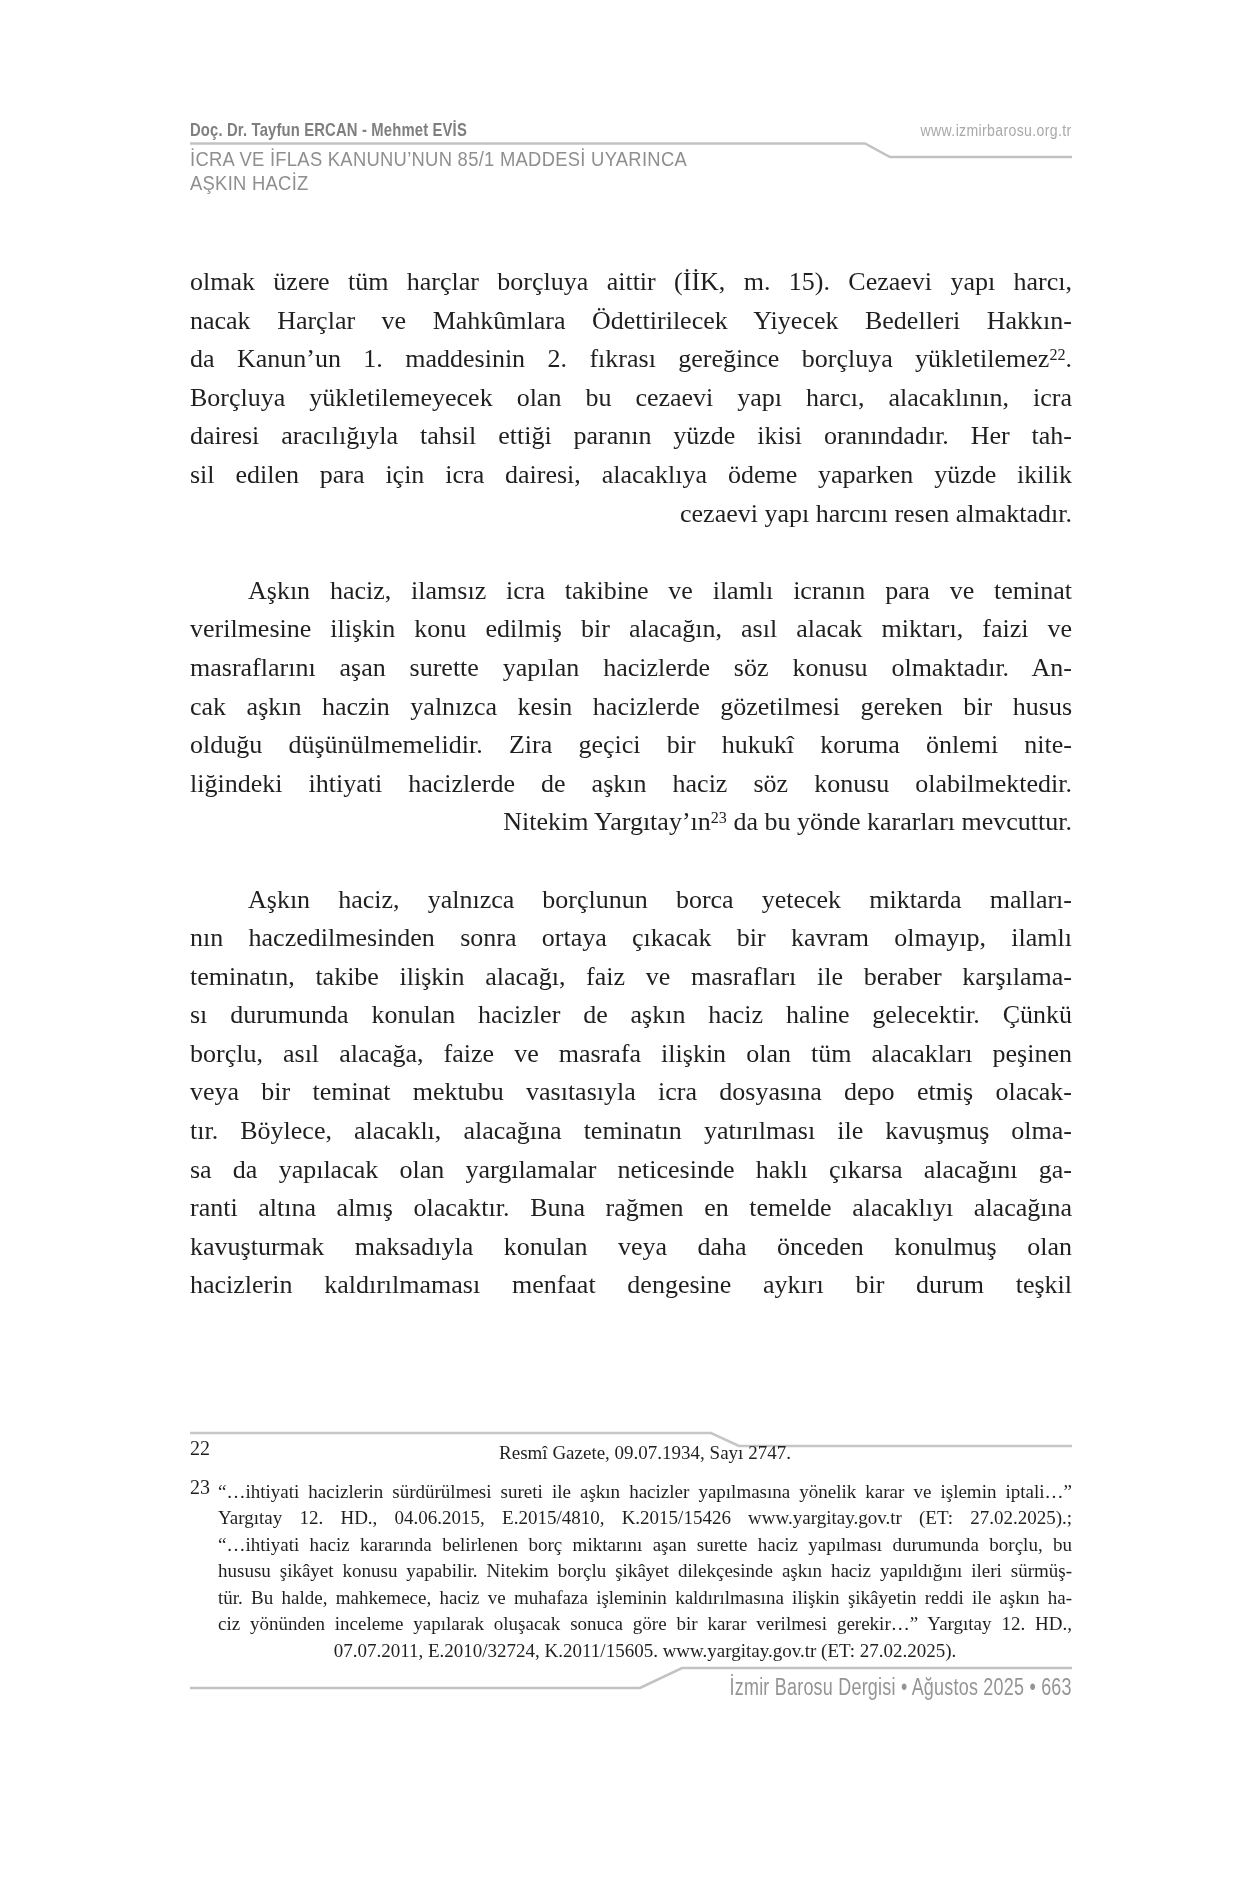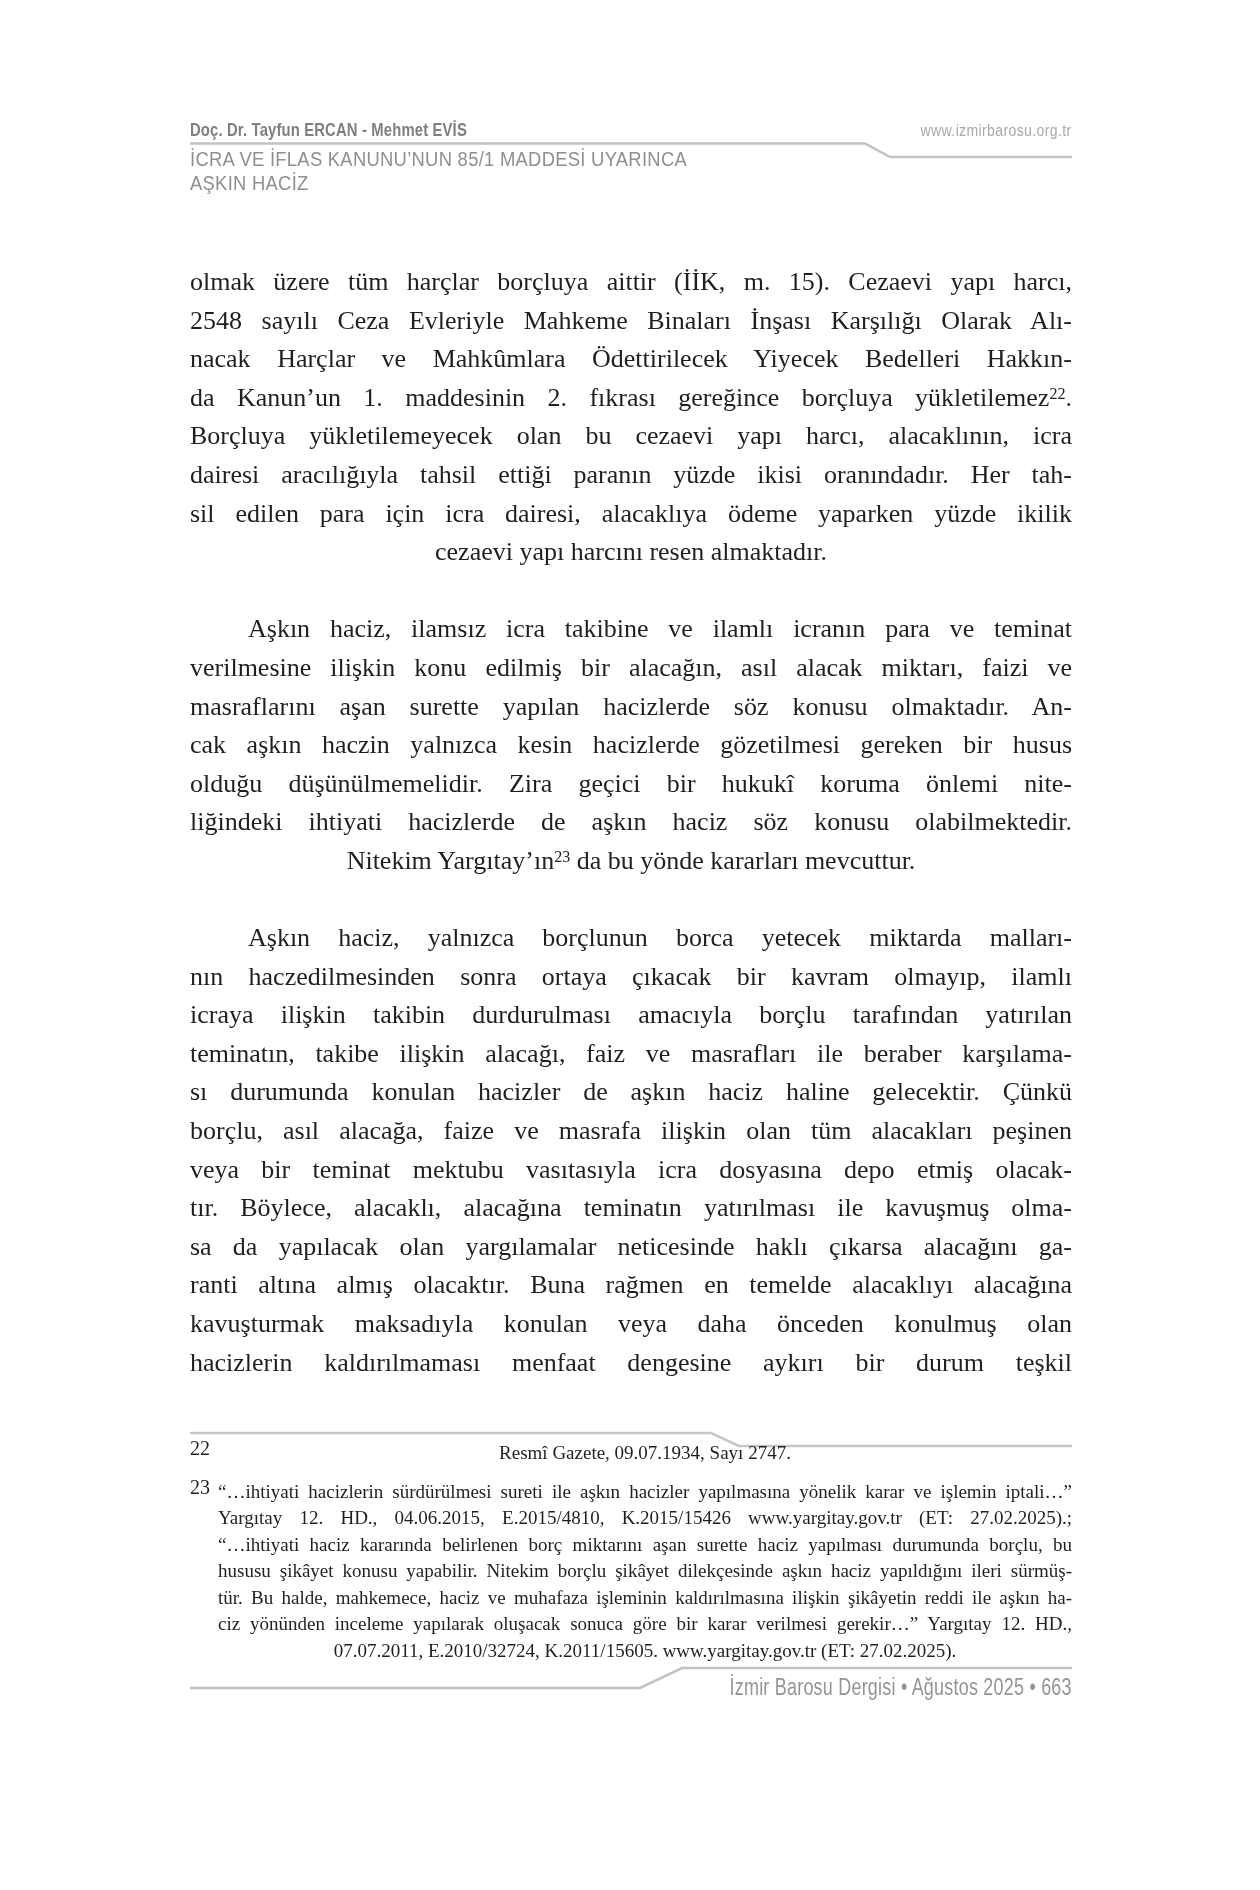--- a/index.html
+++ b/index.html
@@ -26,21 +26,21 @@
     font-family:"Liberation Sans", sans-serif; font-size:20px; color:#8f8f8f;
     line-height:23.5px; white-space:nowrap;
     transform:scaleX(0.92); transform-origin:left top; letter-spacing:0.3px;
   }
   
   .article-body {
     position:absolute; left:190px; top:243px; width:882px;
     font-size:26px; color:#1f1f1f;
   }
   .para { margin:0 0 38.6px 0; }
-  .line { height:38.6px; line-height:38.6px; overflow:hidden; text-align:center; }
+  .line { height:38.6px; line-height:38.6px; overflow:hidden; text-align:right; }
   .line.j { text-align:justify; text-align-last:justify; }
   .line.first { text-indent:58px; }
   .line sup {
     font-size:0.62em; line-height:0; position:relative; top:-0.45em; vertical-align:baseline;
   }
   
   .footnote-rule { position:absolute; left:190px; top:1410px; }
   .footnotes { position:absolute; left:190px; top:1420px; width:882px; }
   .footnote { display:flex; align-items:flex-start; margin-bottom:12px; }
   .fn-num {
@@ -74,41 +74,39 @@
   <div class="website">www.izmirbarosu.org.tr</div>
 
   <div class="article-title">
     <div>İCRA VE İFLAS KANUNU’NUN 85/1 MADDESİ UYARINCA</div>
     <div>AŞKIN HACİZ</div>
   </div>
 
   <div class="article-body">
       <div class="para">
         <div class="line j">olmak üzere tüm harçlar borçluya aittir (İİK, m. 15). Cezaevi yapı harcı,</div>
-        <div class="line j">2548 sayılı Ceza Evleriyle Mahkeme Binaları İnşası Karşılığı Olarak Alı-</div>
         <div class="line j">nacak Harçlar ve Mahkûmlara Ödettirilecek Yiyecek Bedelleri Hakkın-</div>
         <div class="line j">da Kanun’un 1. maddesinin 2. fıkrası gereğince borçluya yükletilemez<sup>22</sup>.</div>
         <div class="line j">Borçluya yükletilemeyecek olan bu cezaevi yapı harcı, alacaklının, icra</div>
         <div class="line j">dairesi aracılığıyla tahsil ettiği paranın yüzde ikisi oranındadır. Her tah-</div>
         <div class="line j">sil edilen para için icra dairesi, alacaklıya ödeme yaparken yüzde ikilik</div>
         <div class="line">cezaevi yapı harcını resen almaktadır.</div>
       </div>
       <div class="para">
         <div class="line j first">Aşkın haciz, ilamsız icra takibine ve ilamlı icranın para ve teminat</div>
         <div class="line j">verilmesine ilişkin konu edilmiş bir alacağın, asıl alacak miktarı, faizi ve</div>
         <div class="line j">masraflarını aşan surette yapılan hacizlerde söz konusu olmaktadır. An-</div>
         <div class="line j">cak aşkın haczin yalnızca kesin hacizlerde gözetilmesi gereken bir husus</div>
         <div class="line j">olduğu düşünülmemelidir. Zira geçici bir hukukî koruma önlemi nite-</div>
         <div class="line j">liğindeki ihtiyati hacizlerde de aşkın haciz söz konusu olabilmektedir.</div>
         <div class="line">Nitekim Yargıtay’ın<sup>23</sup> da bu yönde kararları mevcuttur.</div>
       </div>
       <div class="para">
         <div class="line j first">Aşkın haciz, yalnızca borçlunun borca yetecek miktarda malları-</div>
         <div class="line j">nın haczedilmesinden sonra ortaya çıkacak bir kavram olmayıp, ilamlı</div>
-        <div class="line j">icraya ilişkin takibin durdurulması amacıyla borçlu tarafından yatırılan</div>
         <div class="line j">teminatın, takibe ilişkin alacağı, faiz ve masrafları ile beraber karşılama-</div>
         <div class="line j">sı durumunda konulan hacizler de aşkın haciz haline gelecektir. Çünkü</div>
         <div class="line j">borçlu, asıl alacağa, faize ve masrafa ilişkin olan tüm alacakları peşinen</div>
         <div class="line j">veya bir teminat mektubu vasıtasıyla icra dosyasına depo etmiş olacak-</div>
         <div class="line j">tır. Böylece, alacaklı, alacağına teminatın yatırılması ile kavuşmuş olma-</div>
         <div class="line j">sa da yapılacak olan yargılamalar neticesinde haklı çıkarsa alacağını ga-</div>
         <div class="line j">ranti altına almış olacaktır. Buna rağmen en temelde alacaklıyı alacağına</div>
         <div class="line j">kavuşturmak maksadıyla konulan veya daha önceden konulmuş olan</div>
         <div class="line j">hacizlerin kaldırılmaması menfaat dengesine aykırı bir durum teşkil</div>
       </div>

